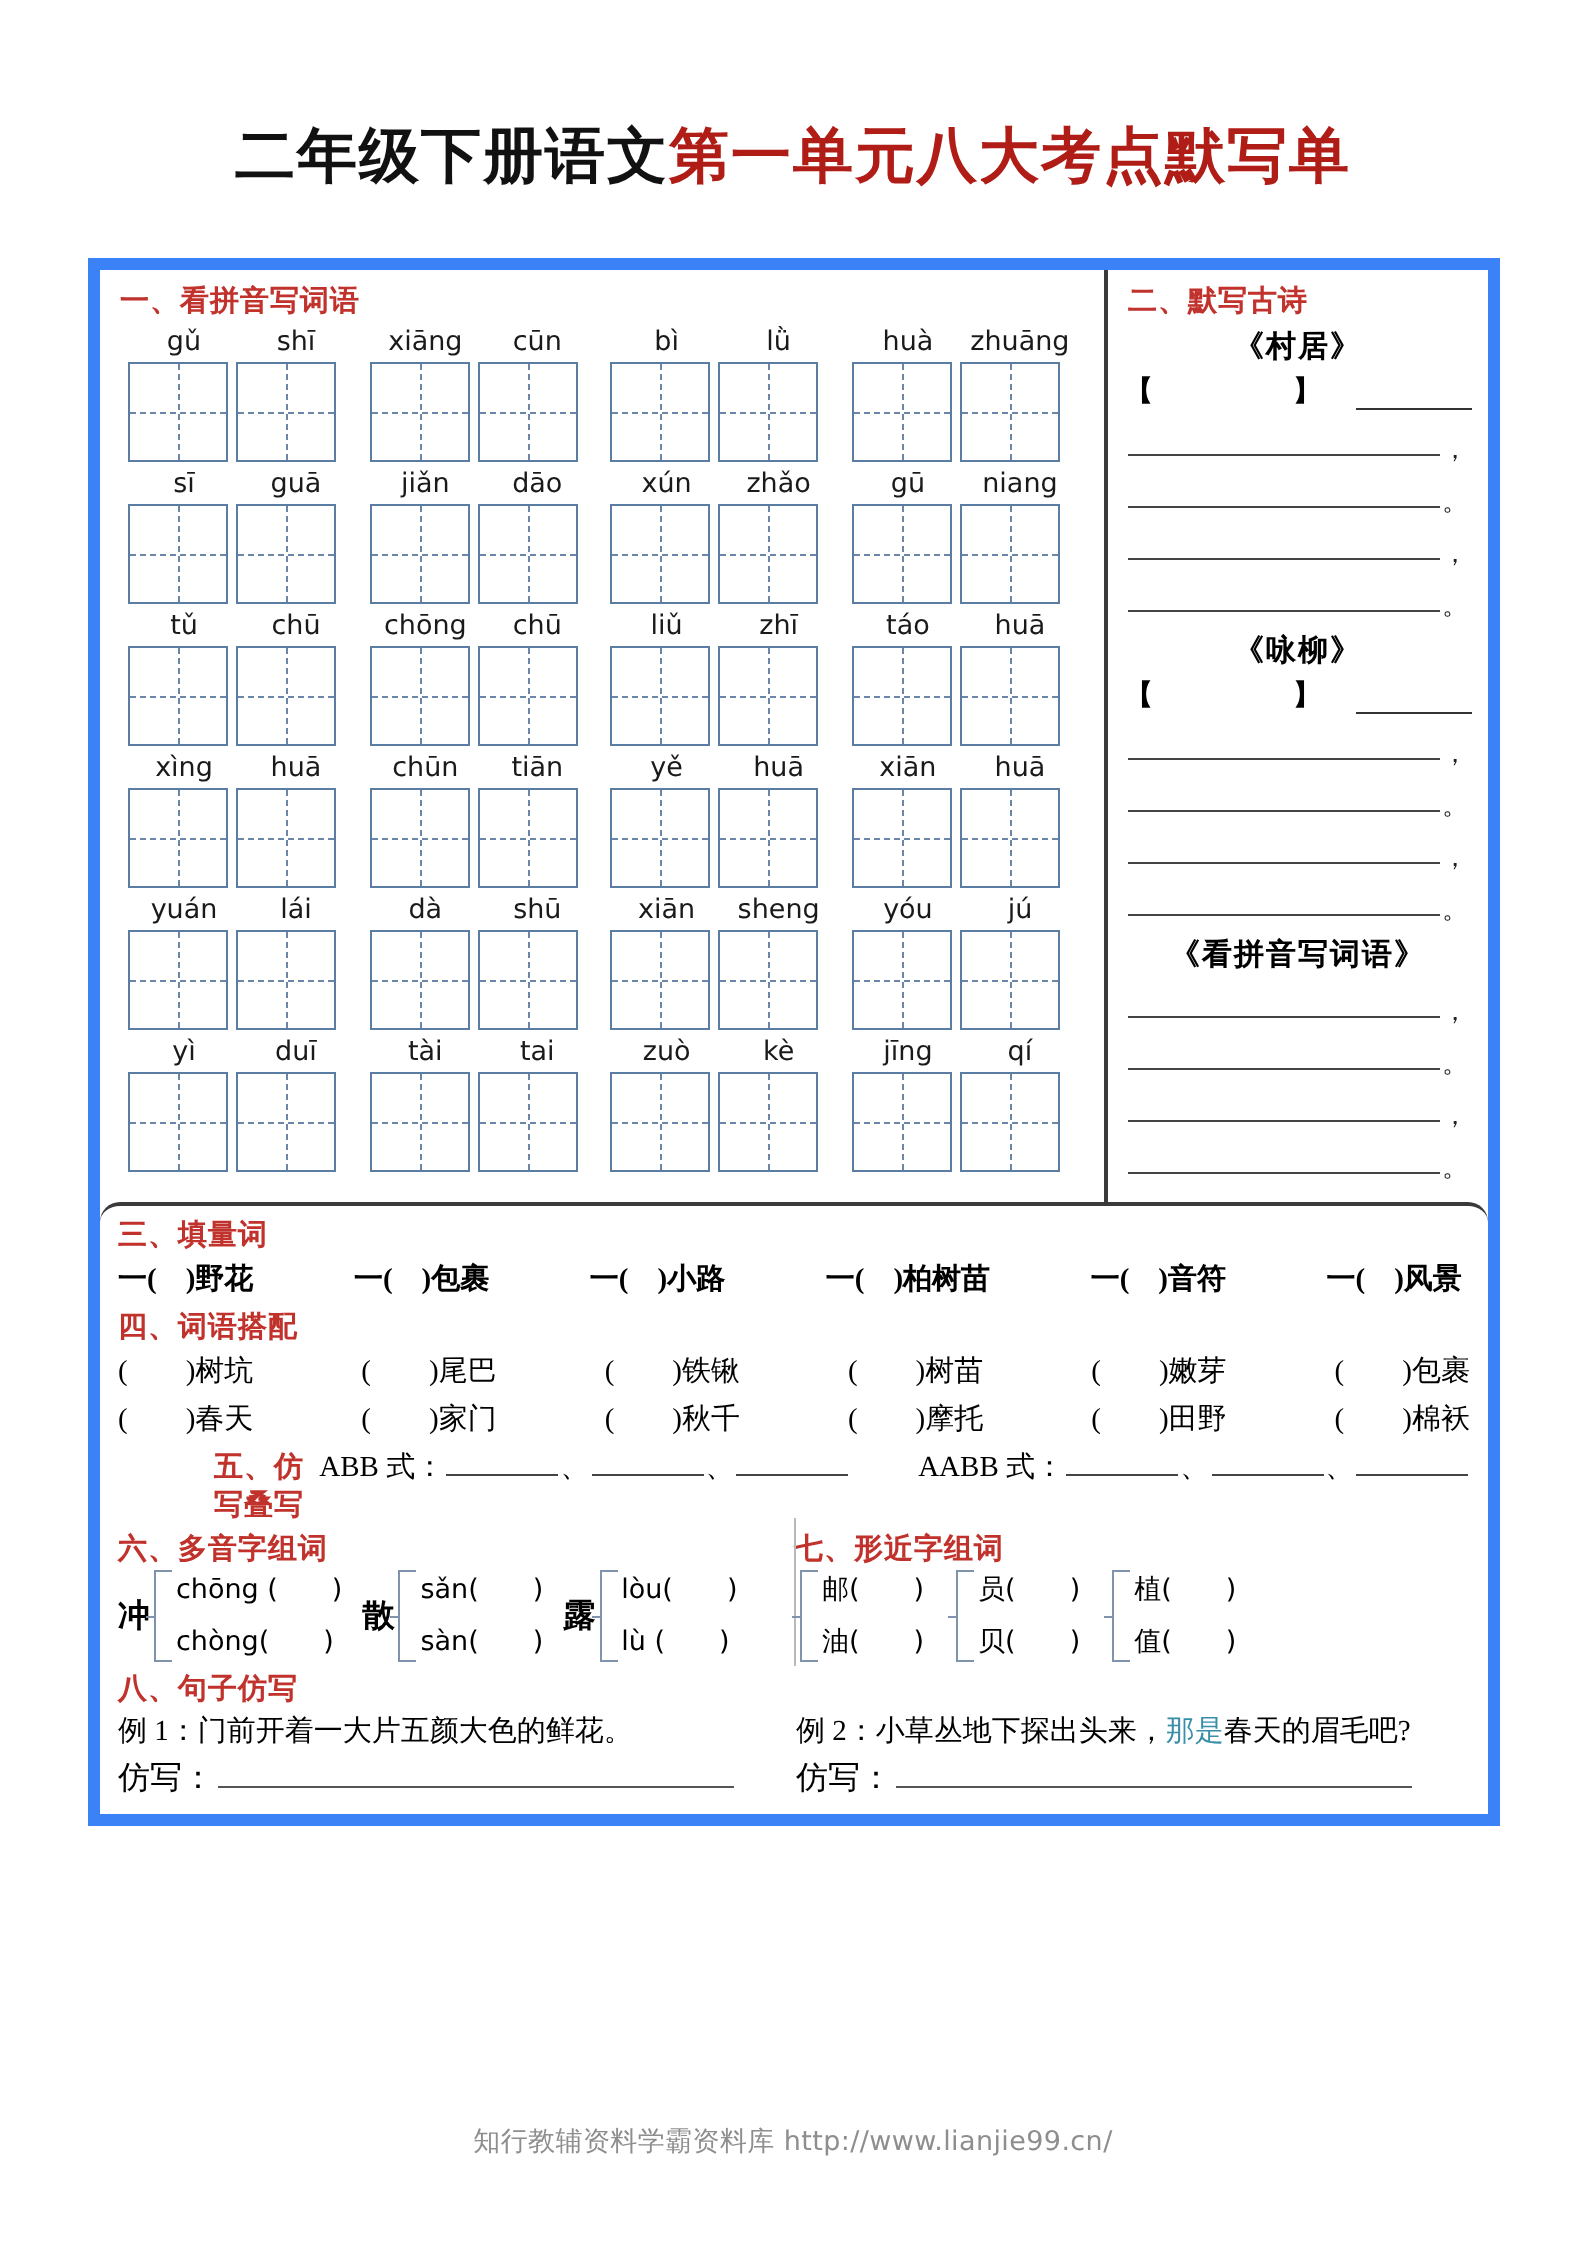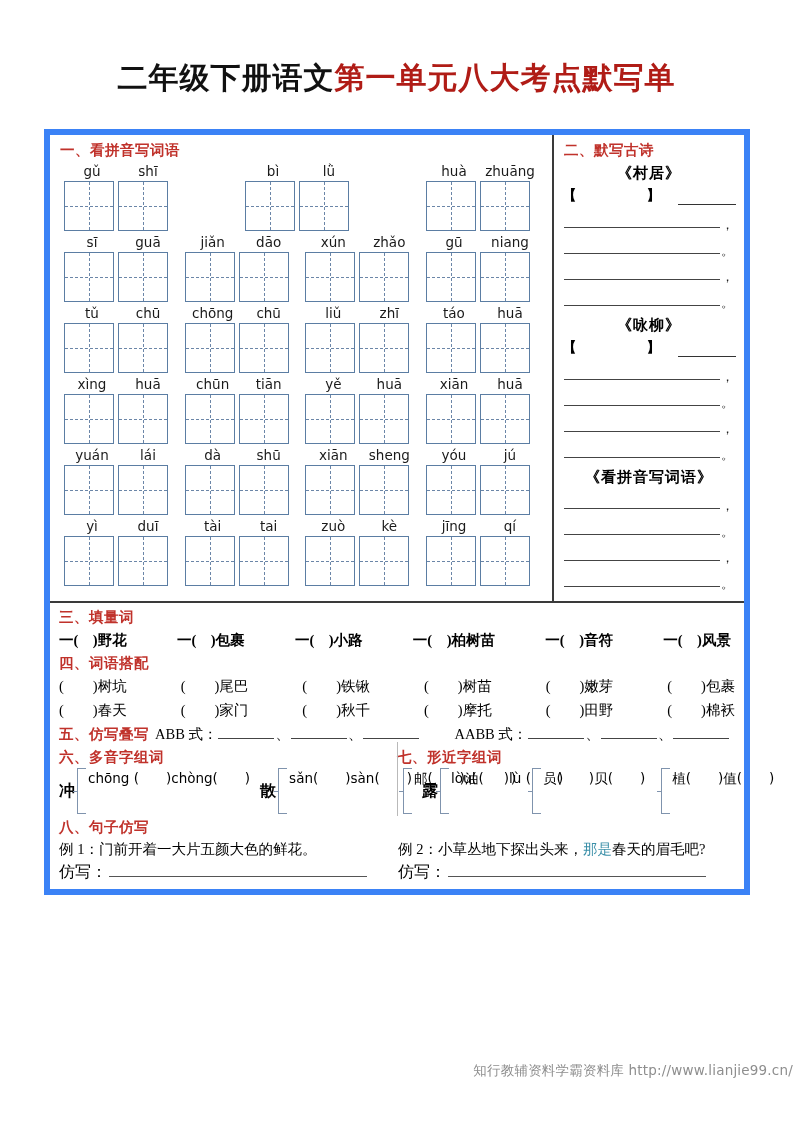--- a/index.html
+++ b/index.html
@@ -172,20 +172,21 @@
     font-size: 13px;
     color: #222;
     font-family: "Liberation Serif", "DejaVu Serif", serif;
   }
 
   
   .lower {
     border-top: 2px solid #3a3a3a;
     padding: 3px 9px 5px 9px;
     font-family: "Liberation Serif", "DejaVu Serif", serif;
+    border-radius: 10px;
   }
   .lower .sec-head { margin-left: 0px; margin-top: 2px; margin-bottom: 1px; }
 
   .q-line {
     font-size: 14.5px;
     line-height: 24px;
     white-space: nowrap;
     letter-spacing: 0px;
   }
   .q-line.spread {
@@ -257,20 +258,21 @@
   .brace::after {
     content: "";
     position: absolute;
     left: -5px;
     top: 50%;
     width: 5px;
     border-top: 1.6px solid #7f93ad;
   }
   .bz-rows {
     display: flex;
+    flex-direction: column;
     justify-content: space-between;
     height: 46px;
     font-family: "DejaVu Sans", sans-serif;
     font-size: 13.5px;
   }
   .bz-rows .r {
     line-height: 20px;
     white-space: nowrap;
   }
 
@@ -297,21 +299,21 @@
     border-bottom: 1.4px solid #555;
     height: 16px;
   }
 
   
   .footer {
     position: absolute;
     left: 0;
     right: 0;
     top: 1062px;
-    text-align: right;
+    text-align: center;
     color: #8e8e8e;
     font-size: 13.5px;
     font-family: "DejaVu Sans", sans-serif;
     letter-spacing: 0.2px;
   }
 </style>
 </head>
 <body>
 
 <div class="page">
@@ -325,20 +327,30 @@
     <div class="row-top">
 
       <div class="col-left">
         <div class="sec-head">一、看拼音写词语</div>
         <div id="py-rows">
             <div class="py-row">
               <div class="py-group">
                 <div class="py-labels">
                   <span>gǔ</span>
                   <span>shī</span>
+                </div>
+                <div class="boxes">
+                  <div class="tian"></div>
+                  <div class="tian"></div>
+                </div>
+              </div>
+              <div class="py-group">
+                <div class="py-labels">
+                  <span>xiāng</span>
+                  <span>cūn</span>
                 </div>
                 <div class="boxes">
                   <div class="tian"></div>
                   <div class="tian"></div>
                 </div>
               </div>
               <div class="py-group">
                 <div class="py-labels">
                   <span>bì</span>
                   <span>lǜ</span>
@@ -668,21 +680,21 @@
       <div class="q-line spread" id="s4-row2">
           <span>(　　)春天</span>
           <span>(　　)家门</span>
           <span>(　　)秋千</span>
           <span>(　　)摩托</span>
           <span>(　　)田野</span>
           <span>(　　)棉袄</span>
         </div>
 
       <div class="inline-head">
-        <div class="sec-head" style="margin-right:6px;">五、仿写叠写</div>
+        <div class="sec-head" style="margin-right:6px;margin-left:48px;">五、仿写叠写</div>
         <div class="q-line">
           <span>ABB 式：</span><span id="abb-blanks"><span class="fill-sm"></span><span>、</span><span class="fill-sm"></span><span>、</span><span class="fill-sm"></span></span>
         </div>
         <div class="q-line" style="margin-left:34px;">
           <span>AABB 式：</span><span id="aabb-blanks"><span class="fill-sm"></span><span>、</span><span class="fill-sm"></span><span>、</span><span class="fill-sm"></span></span>
         </div>
       </div>
 
       <div class="two-col-head">
         <div class="sec-head">六、多音字组词</div>

